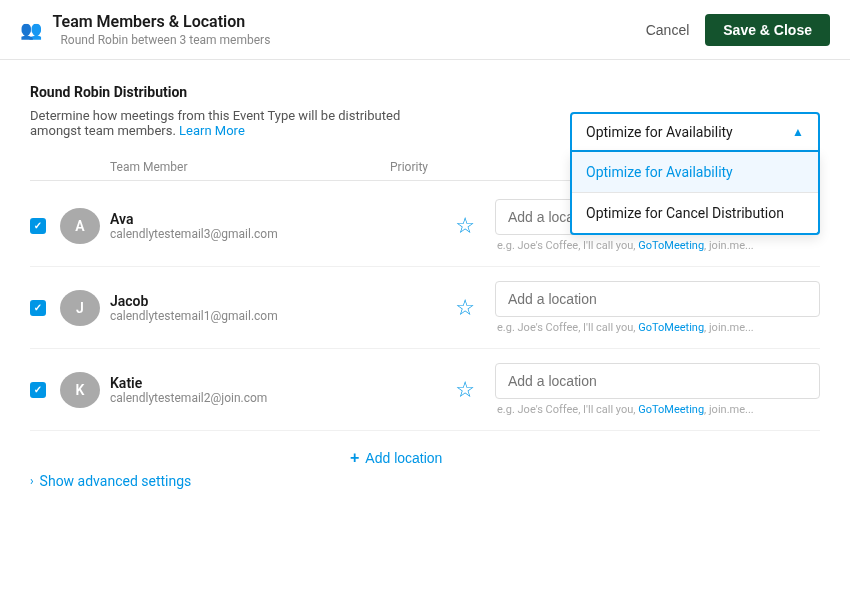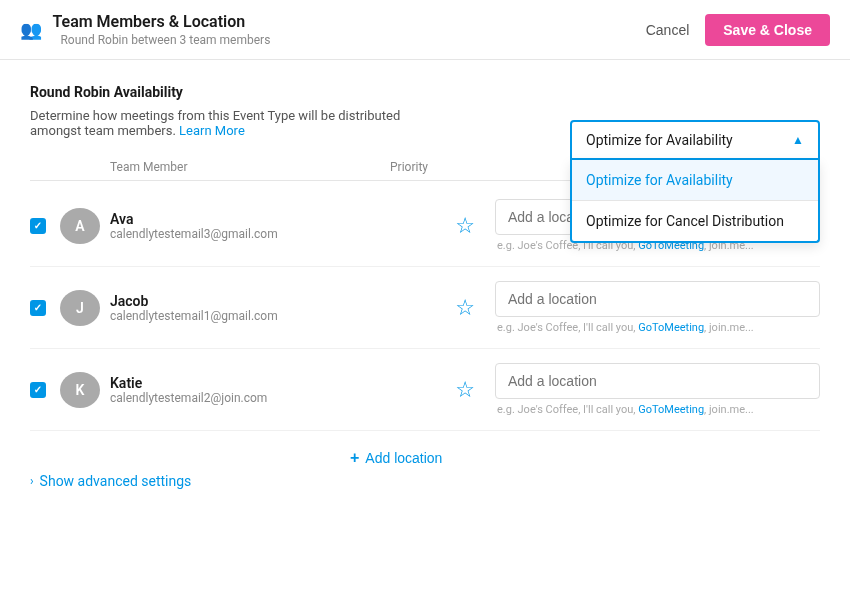--- a/index.html
+++ b/index.html
@@ -43,21 +43,21 @@
     }
     .btn-cancel {
       background: none;
       border: none;
       color: #555;
       font-size: 14px;
       cursor: pointer;
       padding: 8px 12px;
     }
     .btn-save {
-      background: #ec4899;
+      background: #14532d;
       color: #fff;
       border: none;
       border-radius: 4px;
       font-size: 14px;
       font-weight: 600;
       padding: 8px 18px;
       cursor: pointer;
     }
 
     
@@ -81,21 +81,21 @@
     }
 
     .learn-more {
       color: #0096e6;
       text-decoration: none;
     }
 
     
     .dropdown-container {
       position: absolute;
-      top: 60px;
+      top: 52px;
       right: 30px;
       width: 250px;
       z-index: 10;
     }
 
     .dropdown-trigger {
       display: flex;
       align-items: center;
       justify-content: space-between;
       border: 2px solid #0096e6;
@@ -312,21 +312,21 @@
     </div>
   </div>
   <div>
     <button class="btn-cancel">Cancel</button>
     <button class="btn-save">Save &amp; Close</button>
   </div>
 </div>
 
 <div class="content">
 
-  <div class="section-title">Round Robin Availability</div>
+  <div class="section-title">Round Robin Distribution</div>
 
   <p class="description">
     <span>Determine how meetings from this Event Type will be distributed amongst team members.</span>
     <a href="#" class="learn-more">Learn More</a>
   </p>
 
   <div class="dropdown-container">
     <div class="dropdown-trigger">
       <span>Optimize for Availability</span>
       <span class="dropdown-chevron">▲</span>

